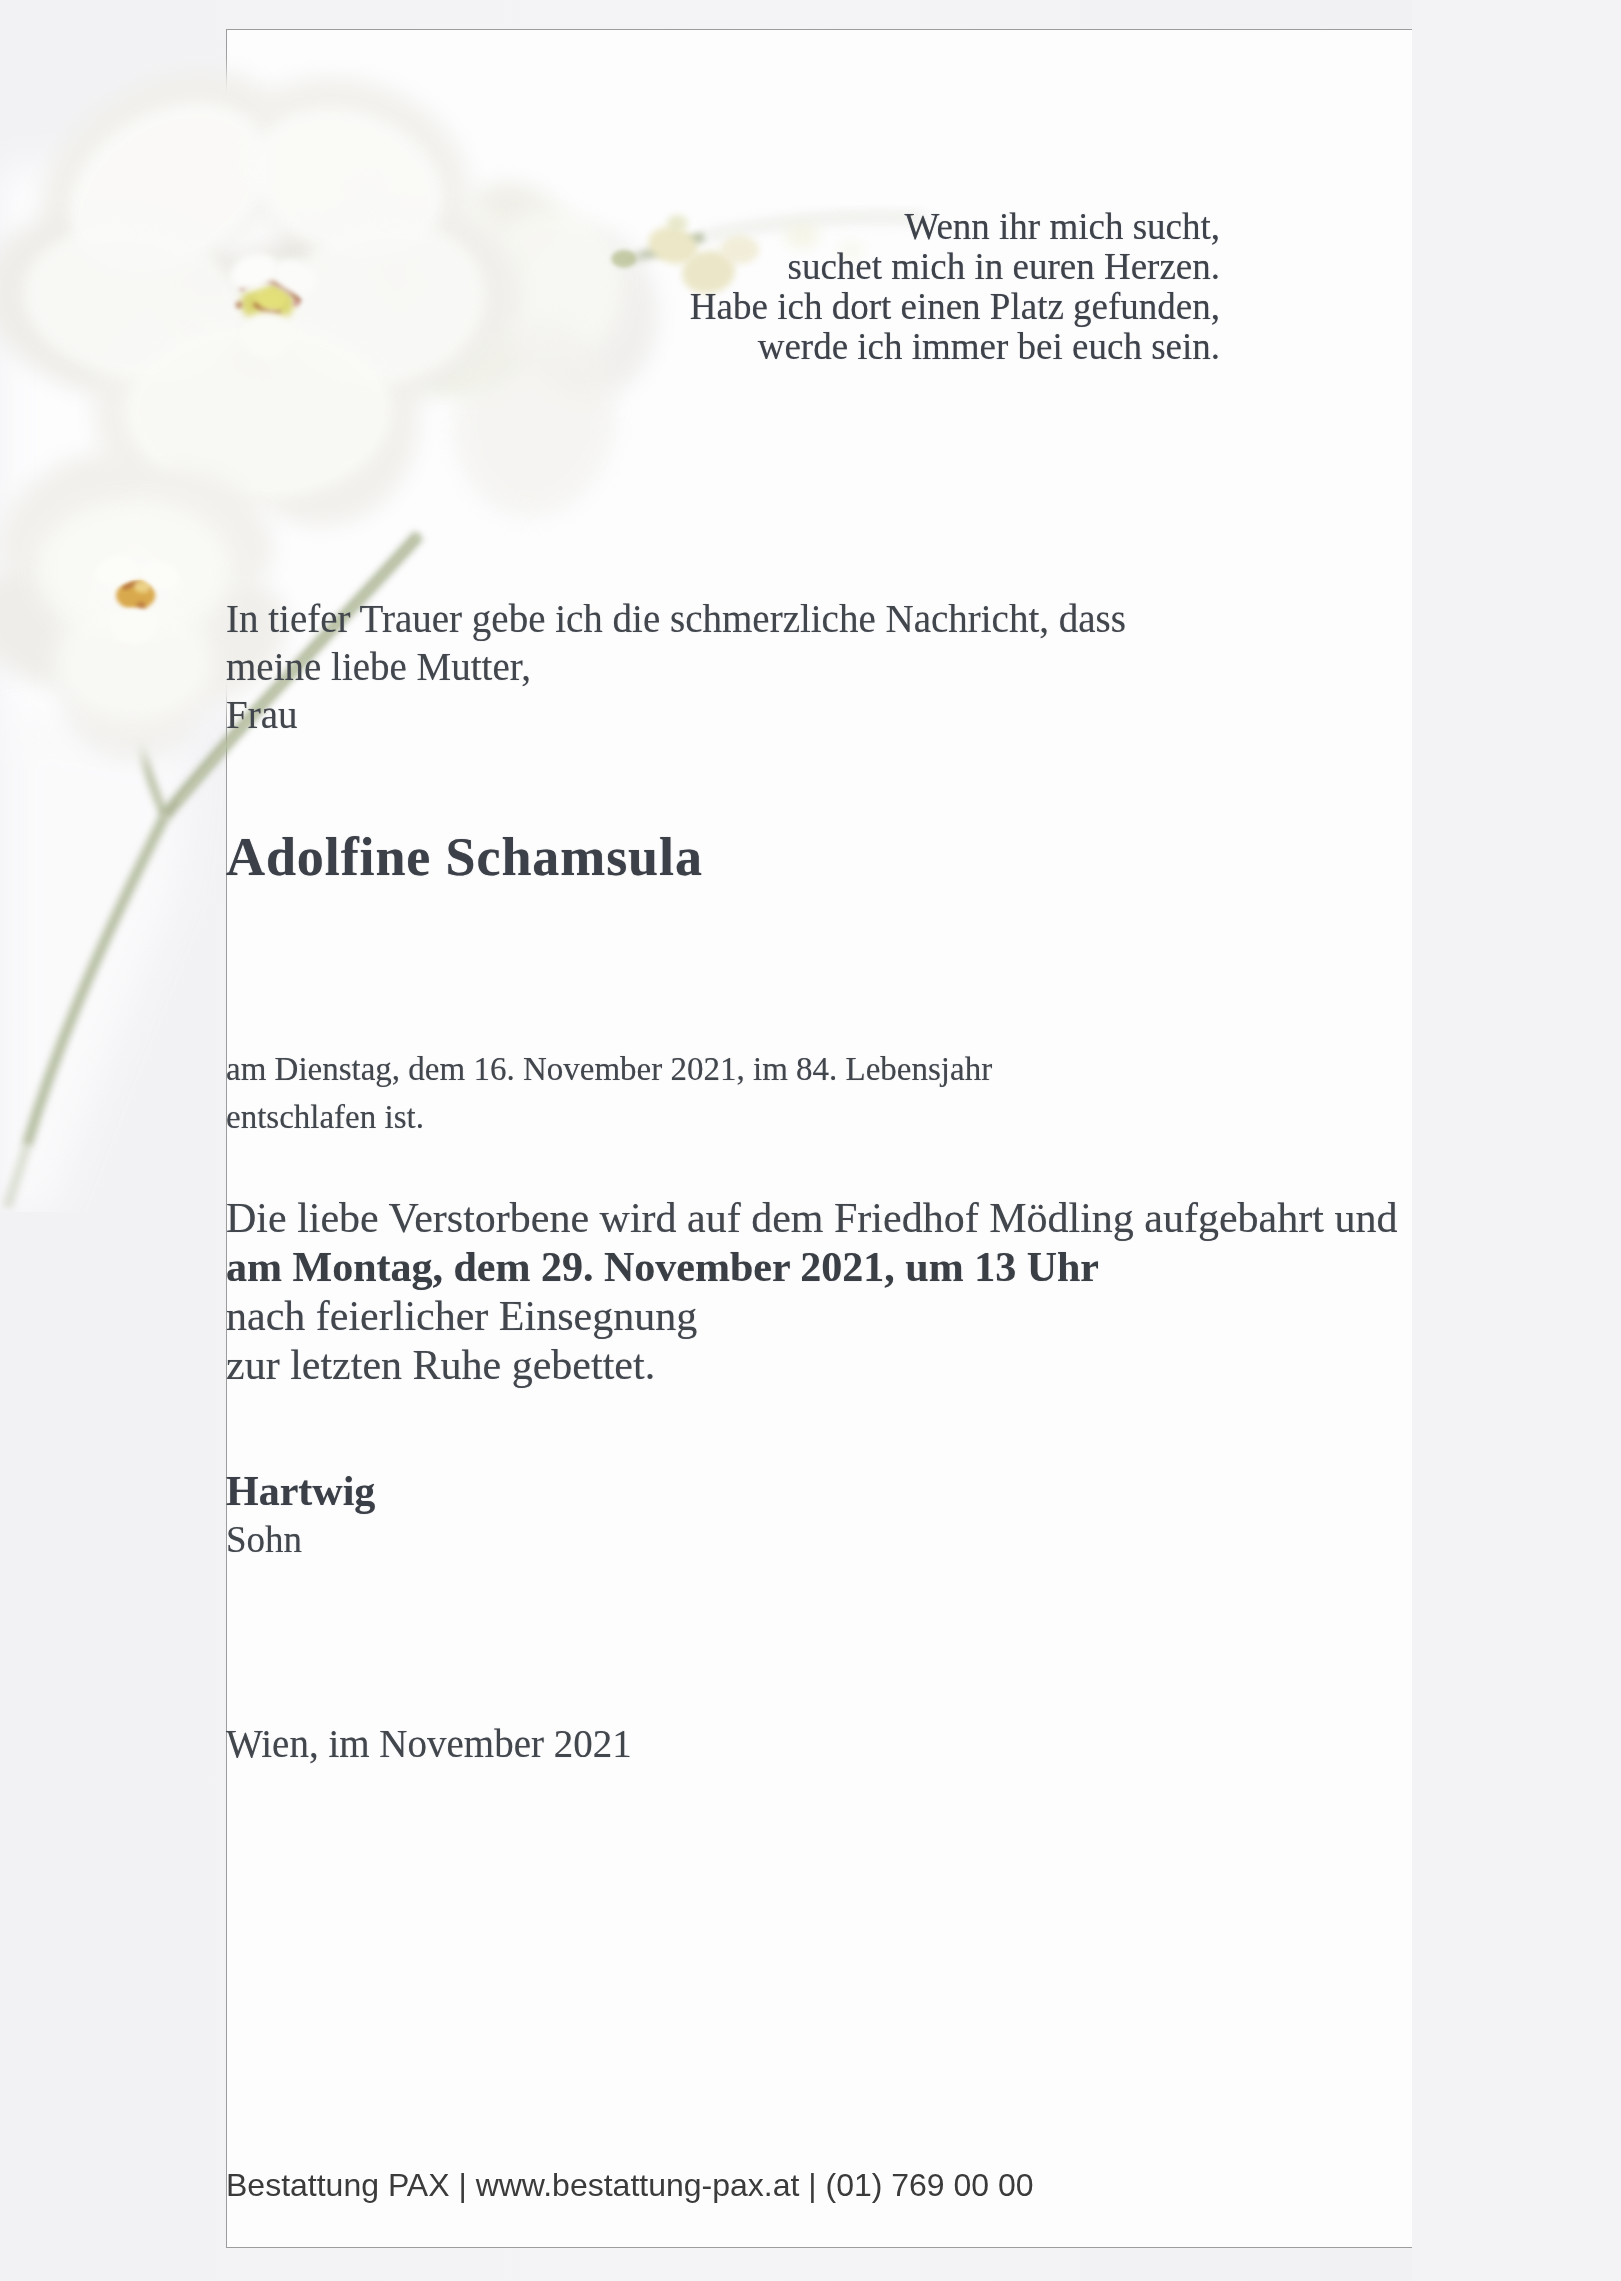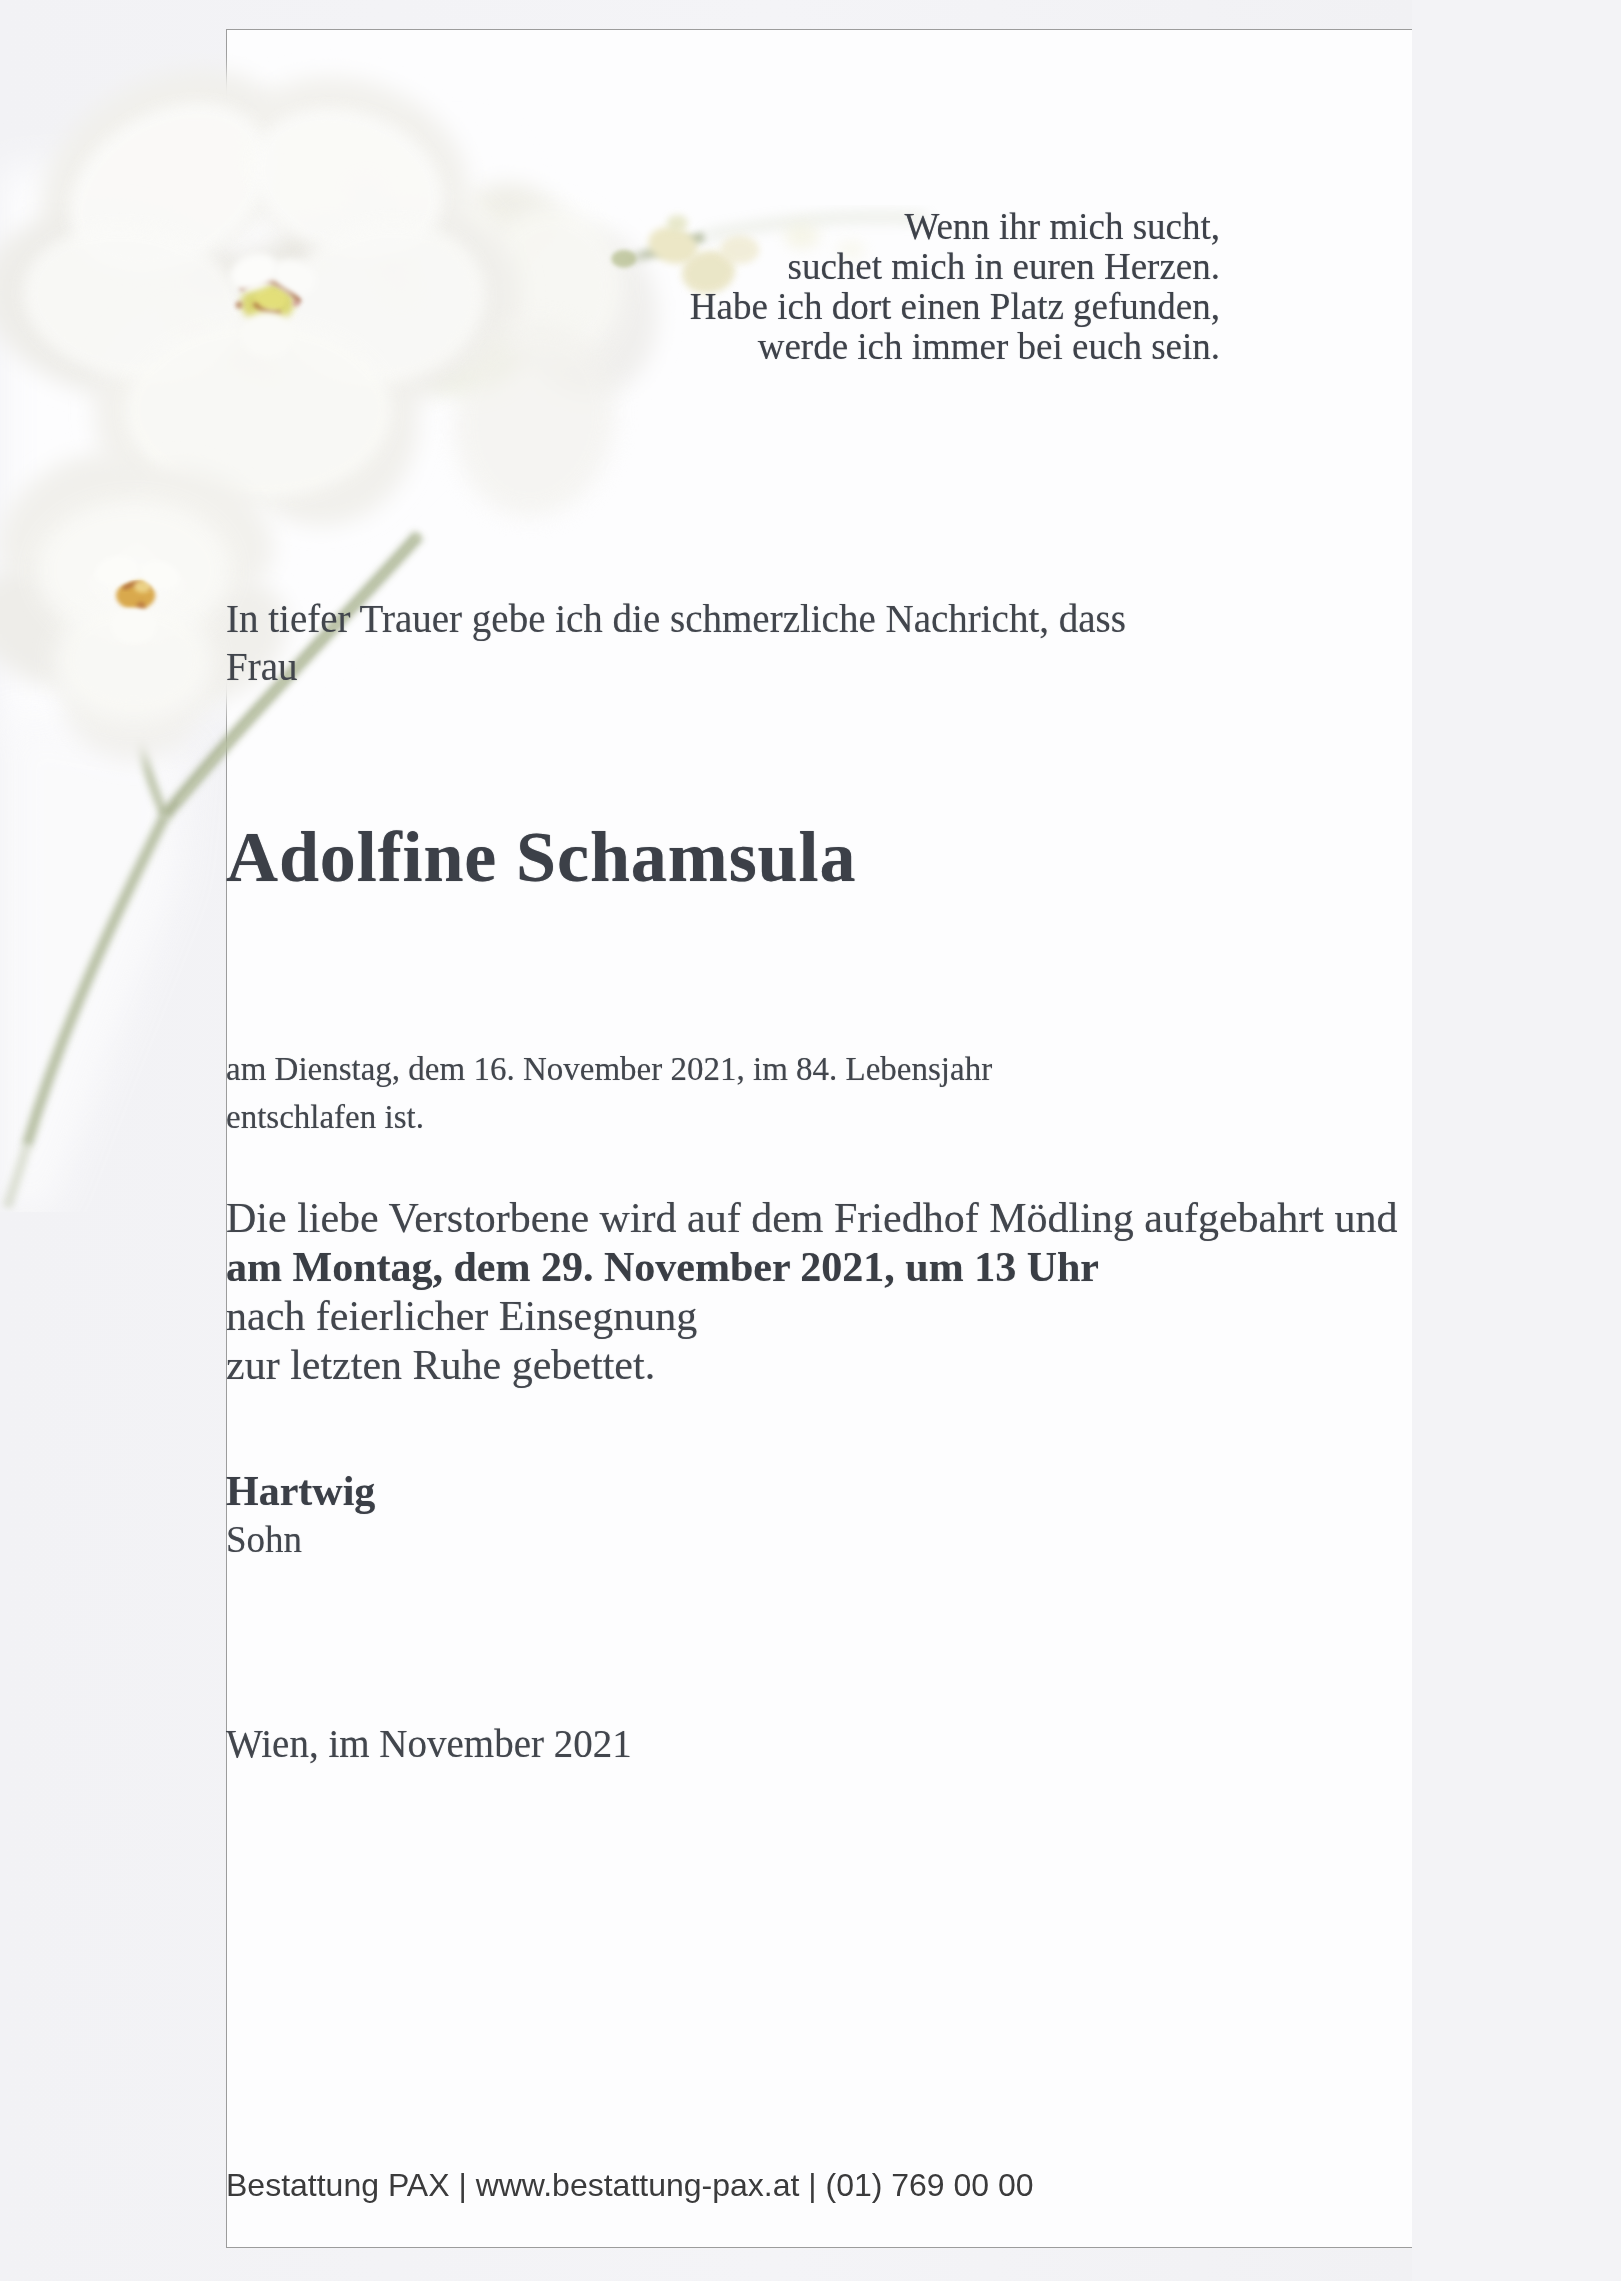--- a/index.html
+++ b/index.html
@@ -30,21 +30,21 @@
     text-shadow:0 0 0.9px rgba(66,70,77,0.45);
   }
   .poem{
     position:absolute;right:192px;top:207px;width:713px;
     text-align:right;color:#3e424a;z-index:3;
     font-size:37px;line-height:40px;
     text-shadow:0 0 0.9px rgba(62,66,74,0.5);
   }
   .intro{top:595px;font-size:39px;line-height:48px;}
   .name{
-    top:813px;font-size:72px;line-height:89px;font-weight:bold;
+    top:813px;font-size:54px;line-height:89px;font-weight:bold;
     color:#3c4048;letter-spacing:0.9px;
     text-shadow:0 0 0.9px rgba(60,64,72,0.6);
   }
   .death{top:1045px;font-size:33px;line-height:48px;}
   .funeral{top:1194px;font-size:42px;line-height:49px;}
   .funeral .bold{font-weight:bold;color:#3a3e45;}
   .mourner-name{top:1466px;font-size:42px;line-height:50px;font-weight:bold;color:#3b3f47;}
   .mourner-rel{top:1516px;font-size:37px;line-height:48px;}
   .placedate{top:1721px;font-size:39px;line-height:46px;}
   .footer{
@@ -152,20 +152,21 @@
 
   <div class="poem">
     <div>Wenn ihr mich sucht,</div>
     <div>suchet mich in euren Herzen.</div>
     <div>Habe ich dort einen Platz gefunden,</div>
     <div>werde ich immer bei euch sein.</div>
   </div>
 
   <div class="txt intro">
     <div>In tiefer Trauer gebe ich die schmerzliche Nachricht, dass</div>
+    <div>meine liebe Mutter,</div>
     <div>Frau</div>
   </div>
 
   <div class="txt name">Adolfine Schamsula</div>
 
   <div class="txt death">
     <div>am Dienstag, dem 16. November 2021, im 84. Lebensjahr</div>
     <div>entschlafen ist.</div>
   </div>
 

